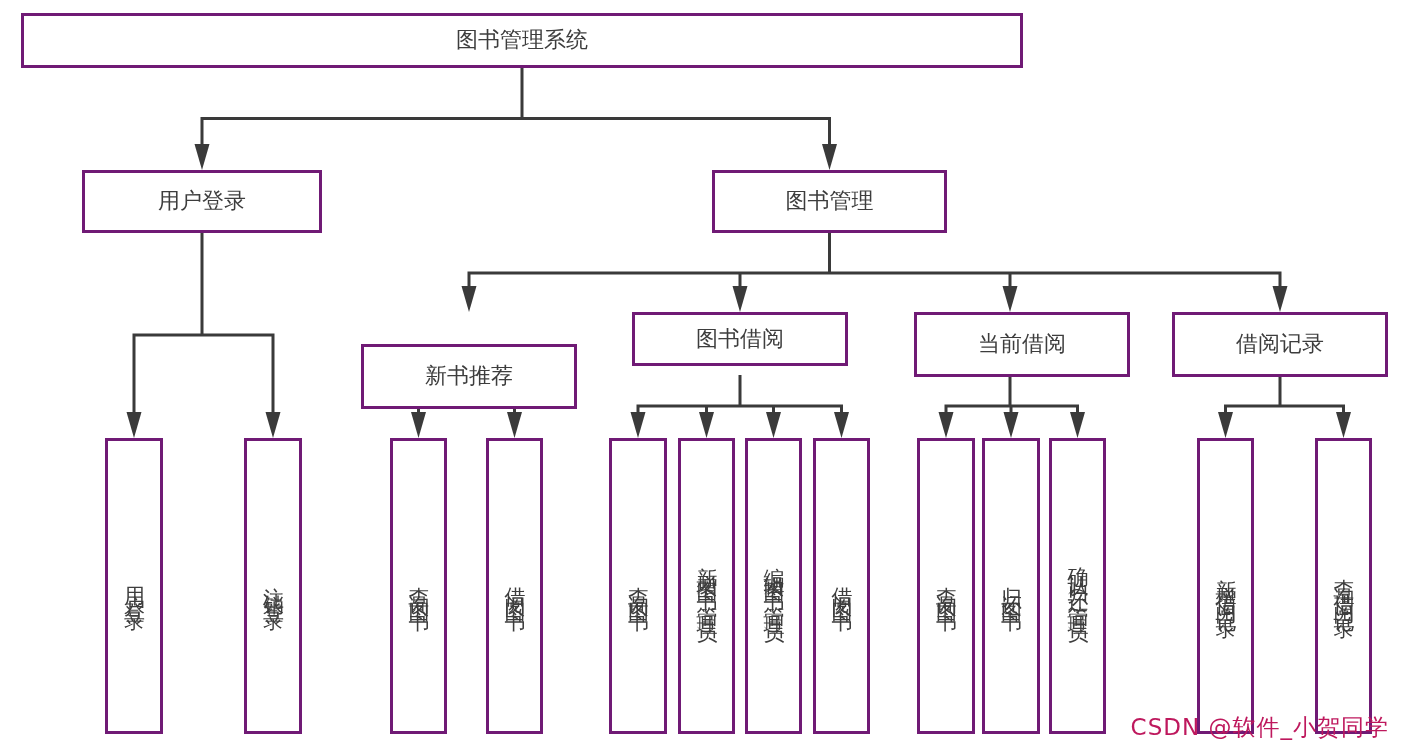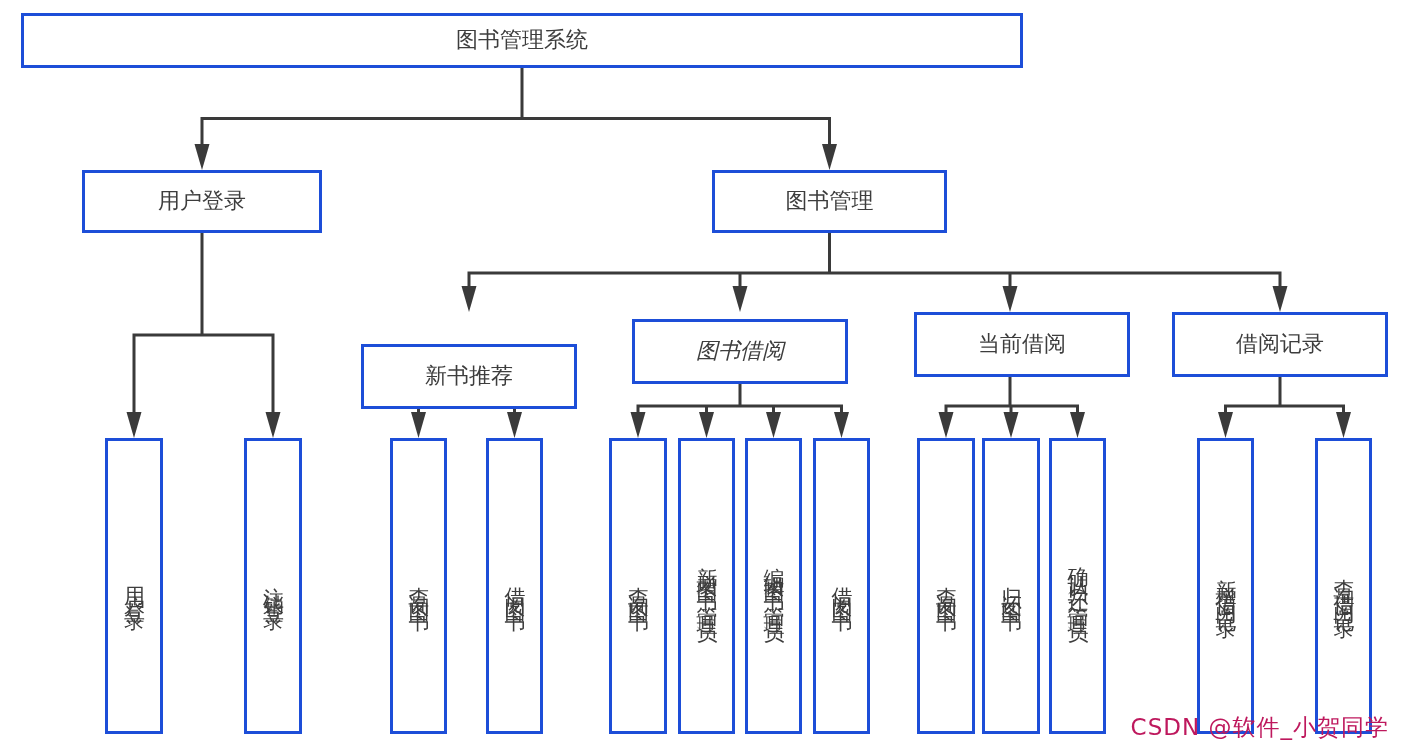--- a/index.html
+++ b/index.html
@@ -13,21 +13,21 @@
   }
   .connector-layer {
     position: absolute;
     left: 0; top: 0;
     width: 1405px; height: 747px;
     pointer-events: none;
   }
   .node {
     position: absolute;
     box-sizing: border-box;
-    border: 3px solid #1d4ed8;
+    border: 3px solid #701a75;
     background: #ffffff;
     color: #3d3d3d;
     display: flex;
     align-items: center;
     justify-content: center;
     font-size: 22px;
     line-height: 1.2;
     white-space: nowrap;
   }
   .vnode {
@@ -84,21 +84,21 @@
       <path d="M1336 412 L1351 412 L1343.5 438 Z"></path>
     </g>
   </svg>
 
   <div class="node" style="left:21px; top:13px; width:1002px; height:55px;">图书管理系统</div>
 
   <div class="node" style="left:82px; top:170px; width:240px; height:63px;">用户登录</div>
   <div class="node" style="left:712px; top:170px; width:235px; height:63px;">图书管理</div>
 
   <div class="node" style="left:361px; top:312px; width:216px; height:65px;margin-top:32px;">新书推荐</div>
-  <div class="node" style="left:632px; top:319px; width:216px; height:65px;font-style:italic;">图书借阅</div>
+  <div class="node" style="left:632px; top:312px; width:216px; height:54px;">图书借阅</div>
   <div class="node" style="left:902px; top:312px; width:216px; height:65px;margin-left:12px;">当前借阅</div>
   <div class="node" style="left:1172px; top:312px; width:216px; height:65px;">借阅记录</div>
 
   <div class="node vnode" style="left:105px; top:438px; width:58px; height:296px;">用户登录</div>
   <div class="node vnode" style="left:244px; top:438px; width:58px; height:296px;">注销登录</div>
 
   <div class="node vnode" style="left:390px; top:438px; width:57px; height:296px;">查询图书</div>
   <div class="node vnode" style="left:486px; top:438px; width:57px; height:296px;">借阅图书</div>
 
   <div class="node vnode" style="left:609px; top:438px; width:58px; height:296px;">查询图书</div>

